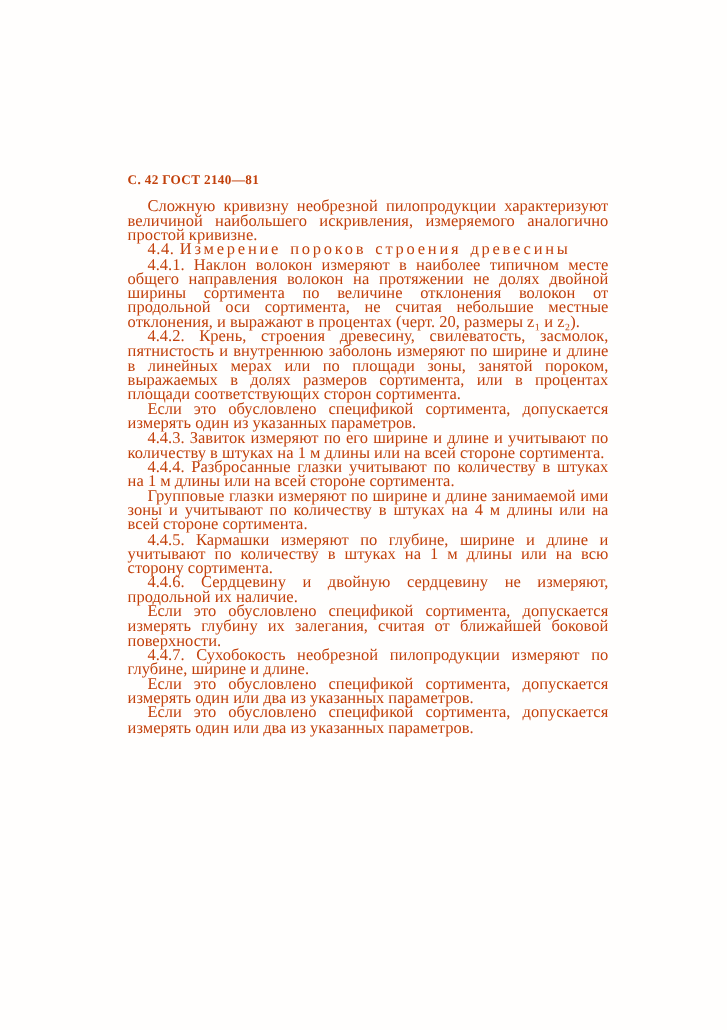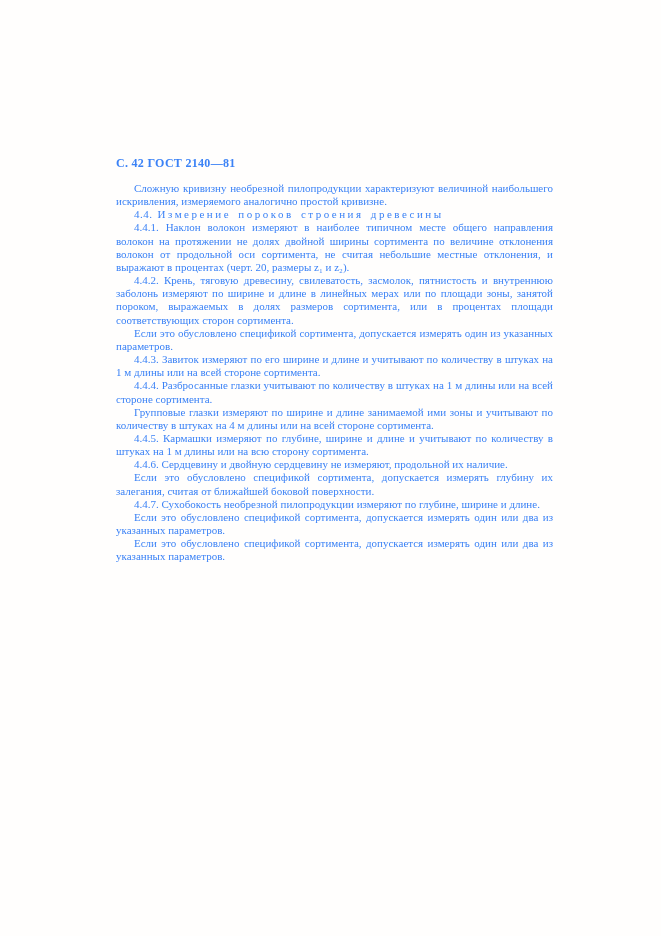--- a/index.html
+++ b/index.html
@@ -11,38 +11,38 @@
       height: 936px;
       background: #ffffff;
       overflow: hidden;
     }
     .page {
       position: relative;
       width: 661px;
       height: 936px;
       background: #fffefd;
       font-family: "Liberation Serif", "DejaVu Serif", serif;
-      color: #3b82f6;
+      color: #c2410c;
       text-decoration: underline;
     }
     .page-header {
       position: absolute;
       left: 116px;
       top: 156px;
       font-size: 12px;
       font-weight: bold;
       letter-spacing: 0.3px;
       white-space: nowrap;
     }
     .content {
       position: absolute;
       left: 116px;
       top: 182px;
       width: 437px;
-      font-size: 11px;
+      font-size: 15px;
       line-height: 13.15px;
       text-align: justify;
       text-justify: inter-word;
     }
     .content p {
       margin: 0;
       padding: 0;
       text-indent: 18px;
     }
     .sec-heading {
@@ -66,21 +66,21 @@
   <div class="page-header">С. 42 ГОСТ 2140—81</div>
 
   <div class="content">
 
     <p>Сложную кривизну необрезной пилопродукции характеризуют величиной наибольшего искривления, измеряемого аналогично простой кривизне.</p>
 
     <p class="sec-heading"><span class="sec-num">4.4.</span><span class="sec-title">Измерение пороков строения древесины</span></p>
 
     <p>4.4.1. Наклон волокон измеряют в наиболее типичном месте общего направления волокон на протяжении не долях двойной ширины сортимента по величине отклонения волокон от продольной оси сортимента, не считая небольшие местные отклонения, и выражают в процентах (черт. 20, размеры z₁ и z₂).</p>
 
-    <p>4.4.2. Крень, тяговую древесину, свилеватость, засмолок, пятнистость и внутреннюю заболонь измеряют по ширине и длине в линейных мерах или по площади зоны, занятой пороком, выражаемых в долях размеров сортимента, или в процентах площади соответствующих сторон сортимента.</p>
+    <p>4.4.2. Крень, строения древесину, свилеватость, засмолок, пятнистость и внутреннюю заболонь измеряют по ширине и длине в линейных мерах или по площади зоны, занятой пороком, выражаемых в долях размеров сортимента, или в процентах площади соответствующих сторон сортимента.</p>
 
     <p>Если это обусловлено спецификой сортимента, допускается измерять один из указанных параметров.</p>
 
     <p>4.4.3. Завиток измеряют по его ширине и длине и учитывают по количеству в штуках на 1 м длины или на всей стороне сортимента.</p>
 
     <p>4.4.4. Разбросанные глазки учитывают по количеству в штуках на 1 м длины или на всей стороне сортимента.</p>
 
     <p>Групповые глазки измеряют по ширине и длине занимаемой ими зоны и учитывают по количеству в штуках на 4 м длины или на всей стороне сортимента.</p>
 
     <p>4.4.5. Кармашки измеряют по глубине, ширине и длине и учитывают по количеству в штуках на 1 м длины или на всю сторону сортимента.</p>

